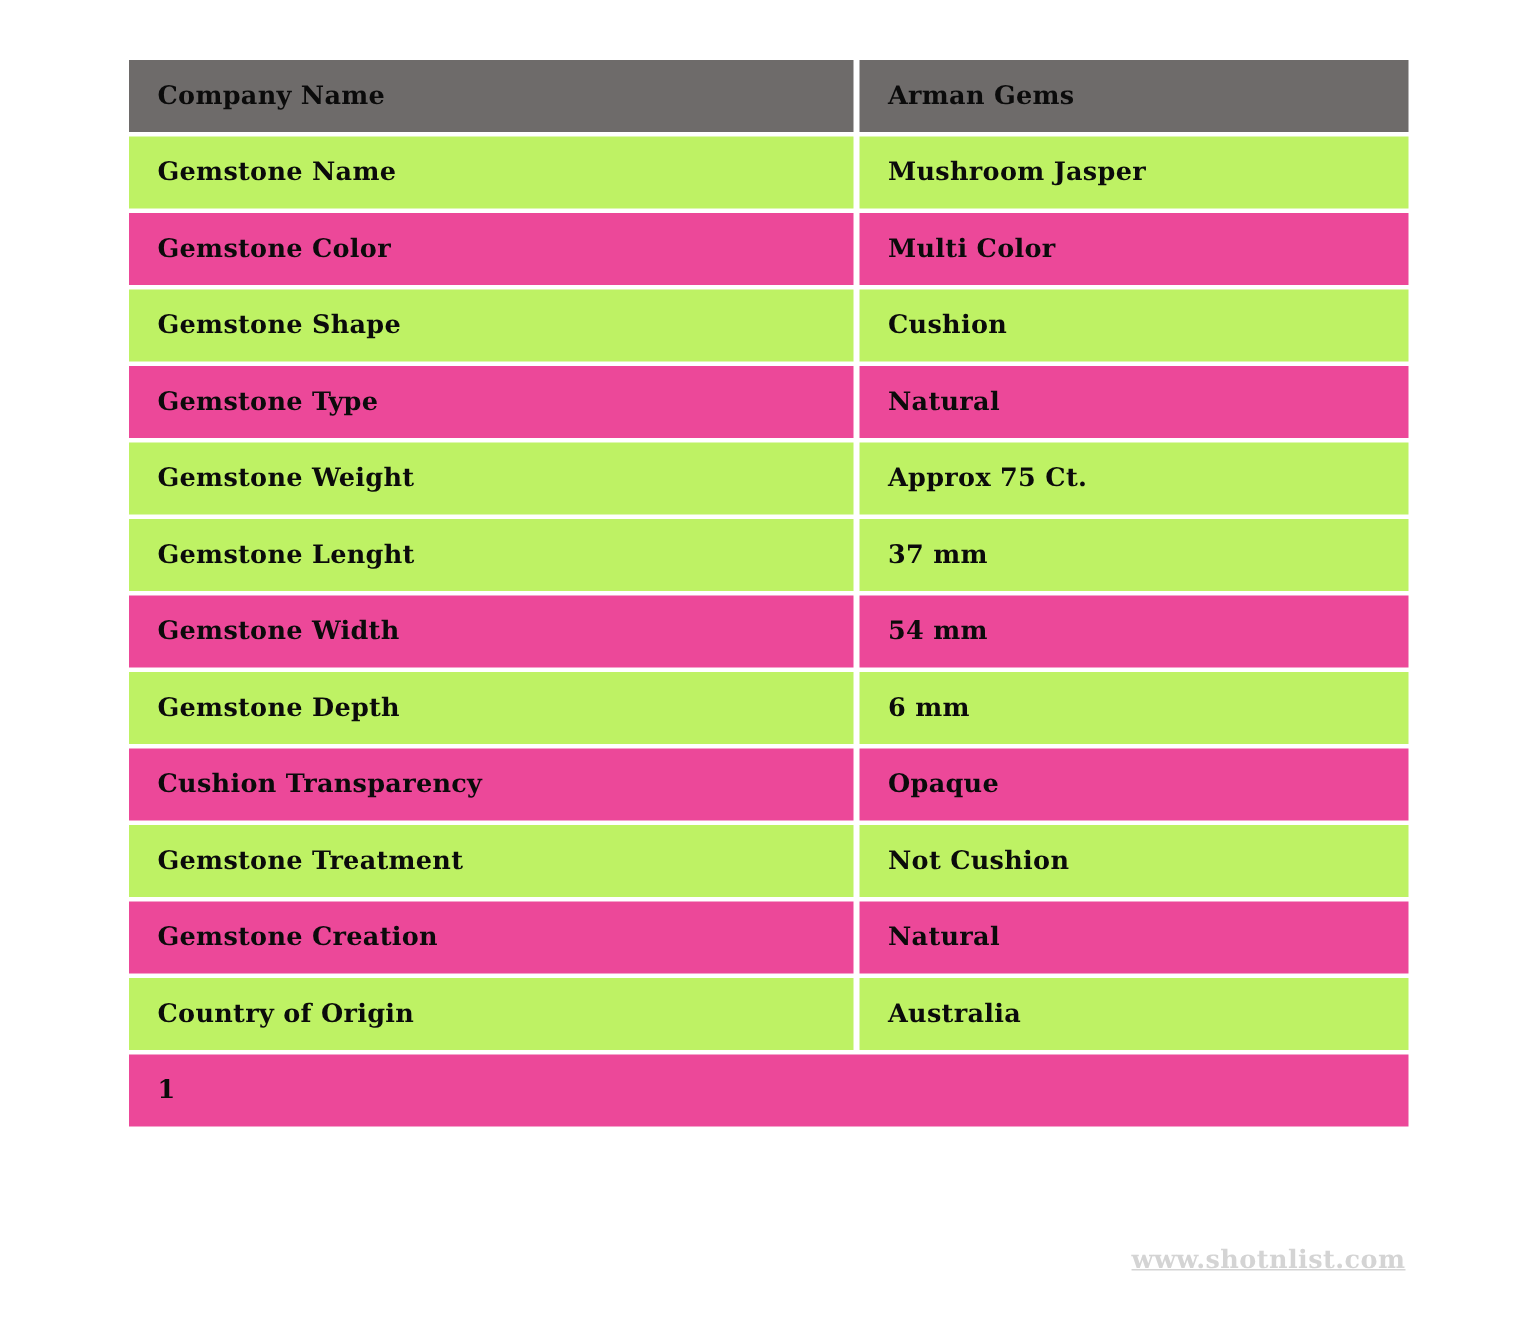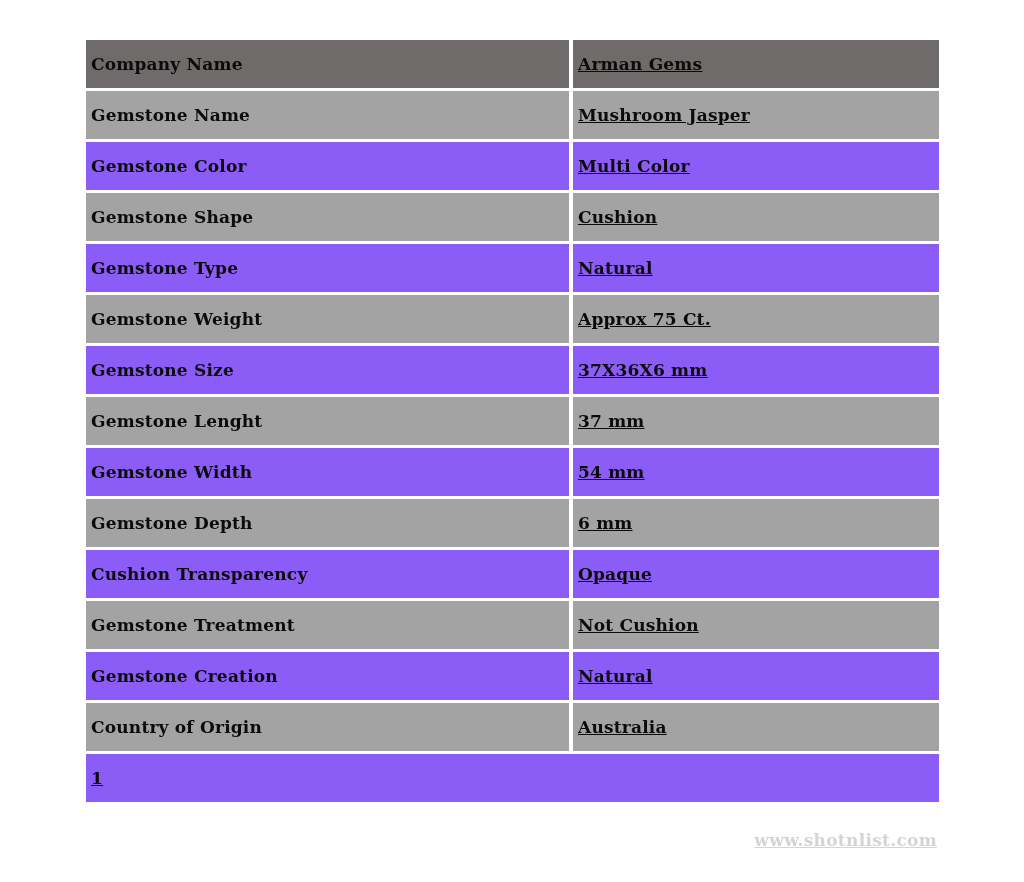--- a/index.html
+++ b/index.html
@@ -18,31 +18,31 @@
     width: 853px;
   }
   .row {
     display: flex;
     height: 48px;
     margin-bottom: 3px;
   }
   .cell {
     display: flex;
     align-items: center;
-    padding-left: 5px;
+    padding-left: 19px;
     font-weight: bold;
     font-size: 17px;
     color: #0b0b0b;
     letter-spacing: 0.2px;
   }
   .cell.label { flex: 0 0 483px; margin-right: 4px; }
-  .cell.value { flex: 1 1 auto; text-decoration: underline; }
+  .cell.value { flex: 1 1 auto; }
   .row.header .cell { background: #6e6b6a; color: #0b0b0b; }
-  .row.alt .cell { background: #a3a3a3; }
-  .row.plain .cell { background: #8b5cf6; }
+  .row.alt .cell { background: #bef264; }
+  .row.plain .cell { background: #ec4899; }
   .watermark {
     position: absolute;
     top: 830px;
     right: 87px;
     font-weight: bold;
     font-size: 17px;
     color: #d4d4d4;
     letter-spacing: 0.3px;
     text-decoration: underline;
   }
@@ -69,24 +69,20 @@
     <div class="cell value">Cushion</div>
   </div>
   <div class="row plain">
     <div class="cell label">Gemstone Type</div>
     <div class="cell value">Natural</div>
   </div>
   <div class="row alt">
     <div class="cell label">Gemstone Weight</div>
     <div class="cell value">Approx 75 Ct.</div>
   </div>
-  <div class="row plain">
-    <div class="cell label">Gemstone Size</div>
-    <div class="cell value">37X36X6 mm</div>
-  </div>
   <div class="row alt">
     <div class="cell label">Gemstone Lenght</div>
     <div class="cell value">37 mm</div>
   </div>
   <div class="row plain">
     <div class="cell label">Gemstone Width</div>
     <div class="cell value">54 mm</div>
   </div>
   <div class="row alt">
     <div class="cell label">Gemstone Depth</div>

